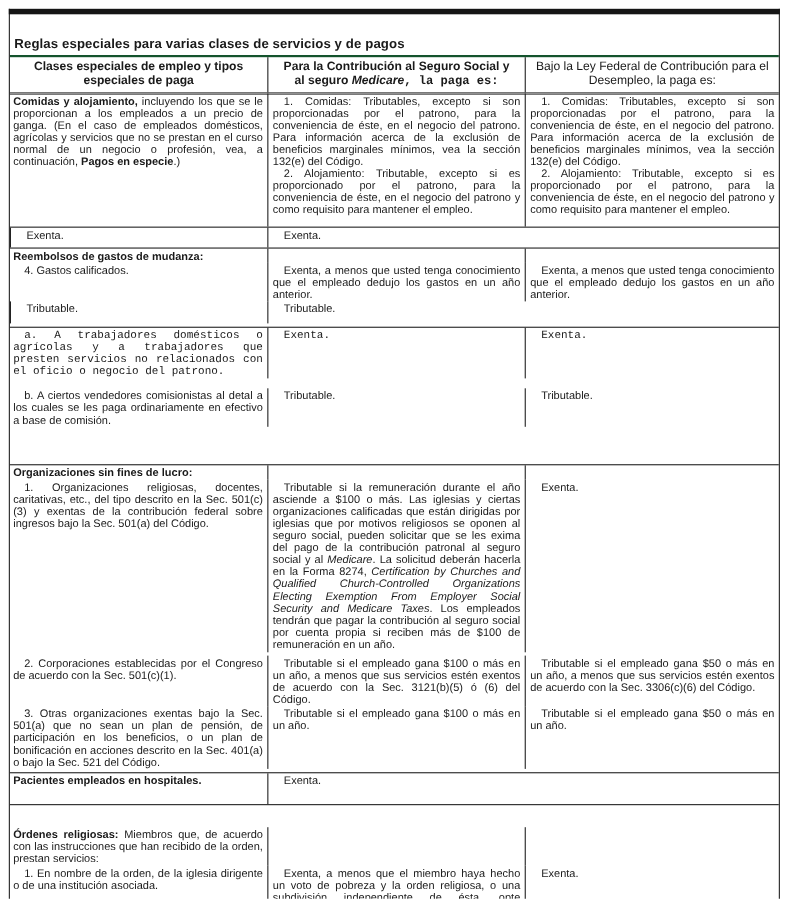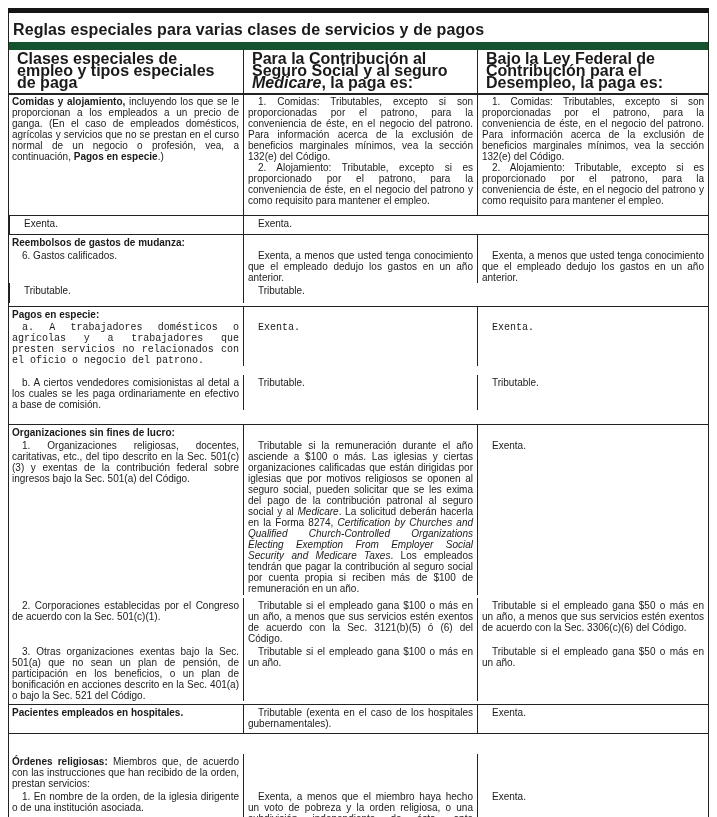--- a/index.html
+++ b/index.html
@@ -11,34 +11,34 @@
   }
   .page{padding:8px 7px 0 8px;}
   .tbl{
     width:701px;
     border-left:1px solid #222;
     border-right:1px solid #222;
     box-sizing:border-box;
   }
   .topbar{height:5px;background:#151515;margin-left:-1px;margin-right:-1px;}
   .title{
-    font-size:16px;font-weight:bold;
-    padding:8px 4px 3px 4px;
-    border-bottom:8px solid #14532d;
+    font-size:12px;font-weight:bold;
+    padding:20px 4px 3px 4px;
+    border-bottom:2px solid #14532d;
     letter-spacing:.1px;
   }
   .sr{display:grid;grid-template-columns:234px 234px 1fr;}
   .row{border-top:1px solid #222;}
   .row.first{border-top:none;}
   .cA,.cB,.cC{padding:2px 4px 0 4px;box-sizing:border-box;}
   .cA{padding-left:3px;}
   .cB,.cC{border-left:1px solid #222;}
   .hdr .cA,.hdr .cB,.hdr .cC{
-    font-weight:bold;
-    font-size:16px;line-height:12px;
+    font-weight:bold;text-align:center;
+    font-size:11px;line-height:12px;
     padding:3px 8px 4px 8px;
   }
   .hdr{border-bottom:1px solid #222;box-shadow:0 1px 0 #222;}
   .p{
     font-size:10px;line-height:11px;
     text-align:justify;margin:0;
   }
   .ind{text-indent:10px;}
   
   .r1 .sr{min-height:121px;}
@@ -46,40 +46,40 @@
   .r3-head,.r4-head,.r5-head{min-height:11px;}
   .r3-s1{min-height:33px;}
   .r3-s2{min-height:20px;}
   .r3{padding-bottom:3px;}
   .r4-s1{min-height:44px;font-family:Liberation Mono, monospace;}
   .r4-s2{min-height:34px;margin-top:9px;}
   .r4{padding-bottom:14px;}
   .r5-s1{min-height:157px;}
   .r5-s2{min-height:44px;margin-top:3px;}
   .r5-s3{min-height:55px;}
-  .r5{padding-bottom:3px;}
+  .r5{padding-bottom:3px;margin-top:20px;}
   .r6 .sr{min-height:28px;}
   .r7-head{min-height:33px;margin-top:20px;}
   .r7-s1{min-height:64px;}
   .r7-s2{min-height:33px;}
   .r7{padding-bottom:2px;}
 </style>
 </head>
 <body>
 
 <div class="page">
   <div class="tbl">
     <div class="topbar"></div>
 
     <div class="title">Reglas especiales para varias clases de servicios y de pagos</div>
 
     <div class="sr hdr">
       <div class="cA"><span style="font-weight: bold;">Clases especiales de empleo y tipos especiales de paga</span></div>
-      <div class="cB"><span style="font-weight: bold;">Para la Contribución al Seguro Social y al seguro </span><span style="font-weight: bold; font-style: italic;">Medicare</span><span style="font-weight: bold;">, la paga es:</span></div>
-      <div class="cC"><span style="font-weight: bold;">Bajo la Ley Federal de Contribución para el Desempleo, la paga es:</span></div>
+      <div class="cB"><span style="font-weight: bold;">Para la Contribución al Seguro Social y al seguro </span><span style="font-weight: bold; font-style: italic;">Medicare</span><span style="font-weight: bold; font-family: Liberation Mono, monospace;">, la paga es:</span></div>
+      <div class="cC"><span style="font-weight: normal;">Bajo la Ley Federal de Contribución para el Desempleo, la paga es:</span></div>
     </div>
 
     <div class="row first r1">
       <div class="sr">
         <div class="cA">
           <p class="p"><span style="font-weight: bold;">Comidas y alojamiento,</span><span> incluyendo los que se le proporcionan a los empleados a un precio de ganga. (En el caso de empleados domésticos, agrícolas y servicios que no se prestan en el curso normal de un negocio o profesión, vea, a continuación, </span><span style="font-weight: bold;">Pagos en especie</span><span>.)</span></p>
         </div>
         <div class="cB">
           <p class="p ind"><span>1. Comidas: Tributables, excepto si son proporcionadas por el patrono, para la conveniencia de éste, en el negocio del patrono. Para información acerca de la exclusión de beneficios marginales mínimos, vea la sección 132(e) del Código.</span></p>
           <p class="p ind"><span>2. Alojamiento: Tributable, excepto si es proporcionado por el patrono, para la conveniencia de éste, en el negocio del patrono y como requisito para mantener el empleo.</span></p>
@@ -105,136 +105,126 @@
     <div class="row r3">
       <div class="sr r3-head">
         <div class="cA">
           <p class="p"><span style="font-weight: bold;">Reembolsos de gastos de mudanza:</span></p>
         </div>
         <div class="cB"></div>
         <div class="cC"></div>
       </div>
       <div class="sr r3-s1">
         <div class="cA">
-          <p class="p ind"><span>6. Gastos calificados.</span></p>
+          <p class="p ind"><span>4. Gastos calificados.</span></p>
         </div>
         <div class="cB">
           <p class="p ind"><span>Exenta, a menos que usted tenga conocimiento que el empleado dedujo los gastos en un año anterior.</span></p>
         </div>
         <div class="cC">
           <p class="p ind"><span>Exenta, a menos que usted tenga conocimiento que el empleado dedujo los gastos en un año anterior.</span></p>
         </div>
       </div>
       <div class="sr r3-s2">
         <div class="cB">
           <p class="p ind"><span>Tributable.</span></p>
         </div>
         <div class="cC">
           <p class="p ind"><span>Tributable.</span></p>
         </div>
       </div>
     </div>
 
     <div class="row r4">
-      <div class="sr r4-head">
-        <div class="cA">
-          <p class="p"><span style="font-weight: bold;">Pagos en especie:</span></p>
+      <div class="sr r4-s1">
+        <div class="cA">
+          <p class="p ind"><span>a. A trabajadores domésticos o agrícolas y a trabajadores que presten servicios no relacionados con el oficio o negocio del patrono.</span></p>
+        </div>
+        <div class="cB">
+          <p class="p ind"><span>Exenta.</span></p>
+        </div>
+        <div class="cC">
+          <p class="p ind"><span>Exenta.</span></p>
+        </div>
+      </div>
+      <div class="sr r4-s2">
+        <div class="cA">
+          <p class="p ind"><span>b. A ciertos vendedores comisionistas al detal a los cuales se les paga ordinariamente en efectivo a base de comisión.</span></p>
+        </div>
+        <div class="cB">
+          <p class="p ind"><span>Tributable.</span></p>
+        </div>
+        <div class="cC">
+          <p class="p ind"><span>Tributable.</span></p>
+        </div>
+      </div>
+    </div>
+
+    <div class="row r5">
+      <div class="sr r5-head">
+        <div class="cA">
+          <p class="p"><span style="font-weight: bold;">Organizaciones sin fines de lucro:</span></p>
         </div>
         <div class="cB"></div>
         <div class="cC"></div>
       </div>
-      <div class="sr r4-s1">
-        <div class="cA">
-          <p class="p ind"><span>a. A trabajadores domésticos o agrícolas y a trabajadores que presten servicios no relacionados con el oficio o negocio del patrono.</span></p>
-        </div>
-        <div class="cB">
-          <p class="p ind"><span>Exenta.</span></p>
-        </div>
-        <div class="cC">
-          <p class="p ind"><span>Exenta.</span></p>
-        </div>
-      </div>
-      <div class="sr r4-s2">
-        <div class="cA">
-          <p class="p ind"><span>b. A ciertos vendedores comisionistas al detal a los cuales se les paga ordinariamente en efectivo a base de comisión.</span></p>
-        </div>
-        <div class="cB">
-          <p class="p ind"><span>Tributable.</span></p>
-        </div>
-        <div class="cC">
-          <p class="p ind"><span>Tributable.</span></p>
-        </div>
-      </div>
-    </div>
-
-    <div class="row r5">
-      <div class="sr r5-head">
-        <div class="cA">
-          <p class="p"><span style="font-weight: bold;">Organizaciones sin fines de lucro:</span></p>
+      <div class="sr r5-s1">
+        <div class="cA">
+          <p class="p ind"><span>1. Organizaciones religiosas, docentes, caritativas, etc., del tipo descrito en la Sec. 501(c)(3) y exentas de la contribución federal sobre ingresos bajo la Sec. 501(a) del Código.</span></p>
+        </div>
+        <div class="cB">
+          <p class="p ind"><span>Tributable si la remuneración durante el año asciende a $100 o más. Las iglesias y ciertas organizaciones calificadas que están dirigidas por iglesias que por motivos religiosos se oponen al seguro social, pueden solicitar que se les exima del pago de la contribución patronal al seguro social y al </span><span style="font-style: italic;">Medicare</span><span>. La solicitud deberán hacerla en la Forma 8274, </span><span style="font-style: italic;">Certification by Churches and Qualified Church-Controlled Organizations Electing Exemption From Employer Social Security and Medicare Taxes</span><span>. Los empleados tendrán que pagar la contribución al seguro social por cuenta propia si reciben más de $100 de remuneración en un año.</span></p>
+        </div>
+        <div class="cC">
+          <p class="p ind"><span>Exenta.</span></p>
+        </div>
+      </div>
+      <div class="sr r5-s2">
+        <div class="cA">
+          <p class="p ind"><span>2. Corporaciones establecidas por el Congreso de acuerdo con la Sec. 501(c)(1).</span></p>
+        </div>
+        <div class="cB">
+          <p class="p ind"><span>Tributable si el empleado gana $100 o más en un año, a menos que sus servicios estén exentos de acuerdo con la Sec. 3121(b)(5) ó (6) del Código.</span></p>
+        </div>
+        <div class="cC">
+          <p class="p ind"><span>Tributable si el empleado gana $50 o más en un año, a menos que sus servicios estén exentos de acuerdo con la Sec. 3306(c)(6) del Código.</span></p>
+        </div>
+      </div>
+      <div class="sr r5-s3">
+        <div class="cA">
+          <p class="p ind"><span>3. Otras organizaciones exentas bajo la Sec. 501(a) que no sean un plan de pensión, de participación en los beneficios, o un plan de bonificación en acciones descrito en la Sec. 401(a) o bajo la Sec. 521 del Código.</span></p>
+        </div>
+        <div class="cB">
+          <p class="p ind"><span>Tributable si el empleado gana $100 o más en un año.</span></p>
+        </div>
+        <div class="cC">
+          <p class="p ind"><span>Tributable si el empleado gana $50 o más en un año.</span></p>
+        </div>
+      </div>
+    </div>
+
+    <div class="row r6">
+      <div class="sr">
+        <div class="cA">
+          <p class="p"><span style="font-weight: bold;">Pacientes empleados en hospitales.</span></p>
+        </div>
+        <div class="cC">
+          <p class="p ind"><span>Exenta.</span></p>
+        </div>
+      </div>
+    </div>
+
+    <div class="row r7">
+      <div class="sr r7-head">
+        <div class="cA">
+          <p class="p"><span style="font-weight: bold;">Órdenes religiosas:</span><span> Miembros que, de acuerdo con las instrucciones que han recibido de la orden, prestan servicios:</span></p>
         </div>
         <div class="cB"></div>
         <div class="cC"></div>
       </div>
-      <div class="sr r5-s1">
-        <div class="cA">
-          <p class="p ind"><span>1. Organizaciones religiosas, docentes, caritativas, etc., del tipo descrito en la Sec. 501(c)(3) y exentas de la contribución federal sobre ingresos bajo la Sec. 501(a) del Código.</span></p>
-        </div>
-        <div class="cB">
-          <p class="p ind"><span>Tributable si la remuneración durante el año asciende a $100 o más. Las iglesias y ciertas organizaciones calificadas que están dirigidas por iglesias que por motivos religiosos se oponen al seguro social, pueden solicitar que se les exima del pago de la contribución patronal al seguro social y al </span><span style="font-style: italic;">Medicare</span><span>. La solicitud deberán hacerla en la Forma 8274, </span><span style="font-style: italic;">Certification by Churches and Qualified Church-Controlled Organizations Electing Exemption From Employer Social Security and Medicare Taxes</span><span>. Los empleados tendrán que pagar la contribución al seguro social por cuenta propia si reciben más de $100 de remuneración en un año.</span></p>
-        </div>
-        <div class="cC">
-          <p class="p ind"><span>Exenta.</span></p>
-        </div>
-      </div>
-      <div class="sr r5-s2">
-        <div class="cA">
-          <p class="p ind"><span>2. Corporaciones establecidas por el Congreso de acuerdo con la Sec. 501(c)(1).</span></p>
-        </div>
-        <div class="cB">
-          <p class="p ind"><span>Tributable si el empleado gana $100 o más en un año, a menos que sus servicios estén exentos de acuerdo con la Sec. 3121(b)(5) ó (6) del Código.</span></p>
-        </div>
-        <div class="cC">
-          <p class="p ind"><span>Tributable si el empleado gana $50 o más en un año, a menos que sus servicios estén exentos de acuerdo con la Sec. 3306(c)(6) del Código.</span></p>
-        </div>
-      </div>
-      <div class="sr r5-s3">
-        <div class="cA">
-          <p class="p ind"><span>3. Otras organizaciones exentas bajo la Sec. 501(a) que no sean un plan de pensión, de participación en los beneficios, o un plan de bonificación en acciones descrito en la Sec. 401(a) o bajo la Sec. 521 del Código.</span></p>
-        </div>
-        <div class="cB">
-          <p class="p ind"><span>Tributable si el empleado gana $100 o más en un año.</span></p>
-        </div>
-        <div class="cC">
-          <p class="p ind"><span>Tributable si el empleado gana $50 o más en un año.</span></p>
-        </div>
-      </div>
-    </div>
-
-    <div class="row r6">
-      <div class="sr">
-        <div class="cA">
-          <p class="p"><span style="font-weight: bold;">Pacientes empleados en hospitales.</span></p>
-        </div>
-        <div class="cB">
-          <p class="p ind"><span>Tributable (exenta en el caso de los hospitales gubernamentales).</span></p>
-        </div>
-        <div class="cC">
-          <p class="p ind"><span>Exenta.</span></p>
-        </div>
-      </div>
-    </div>
-
-    <div class="row r7">
-      <div class="sr r7-head">
-        <div class="cA">
-          <p class="p"><span style="font-weight: bold;">Órdenes religiosas:</span><span> Miembros que, de acuerdo con las instrucciones que han recibido de la orden, prestan servicios:</span></p>
-        </div>
-        <div class="cB"></div>
-        <div class="cC"></div>
-      </div>
       <div class="sr r7-s1">
         <div class="cA">
           <p class="p ind"><span>1. En nombre de la orden, de la iglesia dirigente o de una institución asociada.</span></p>
         </div>
         <div class="cB">
           <p class="p ind"><span>Exenta, a menos que el miembro haya hecho un voto de pobreza y la orden religiosa, o una subdivisión independiente de ésta, opte irrevocablemente por la protección del seguro para todos su miembros activos (en la Forma SS-16).</span></p>
         </div>
         <div class="cC">
           <p class="p ind"><span>Exenta.</span></p>
         </div>

